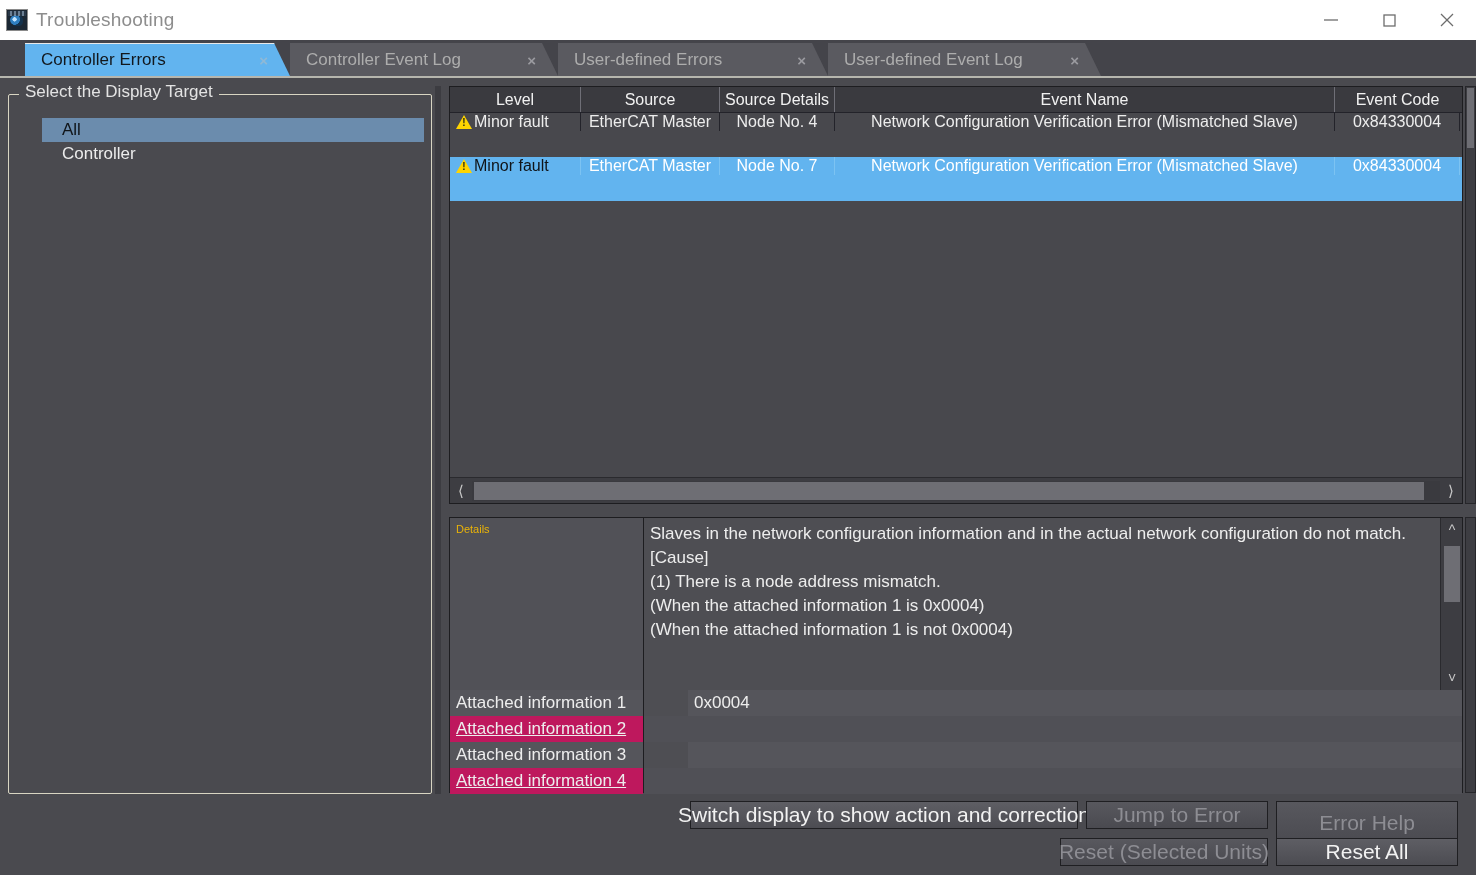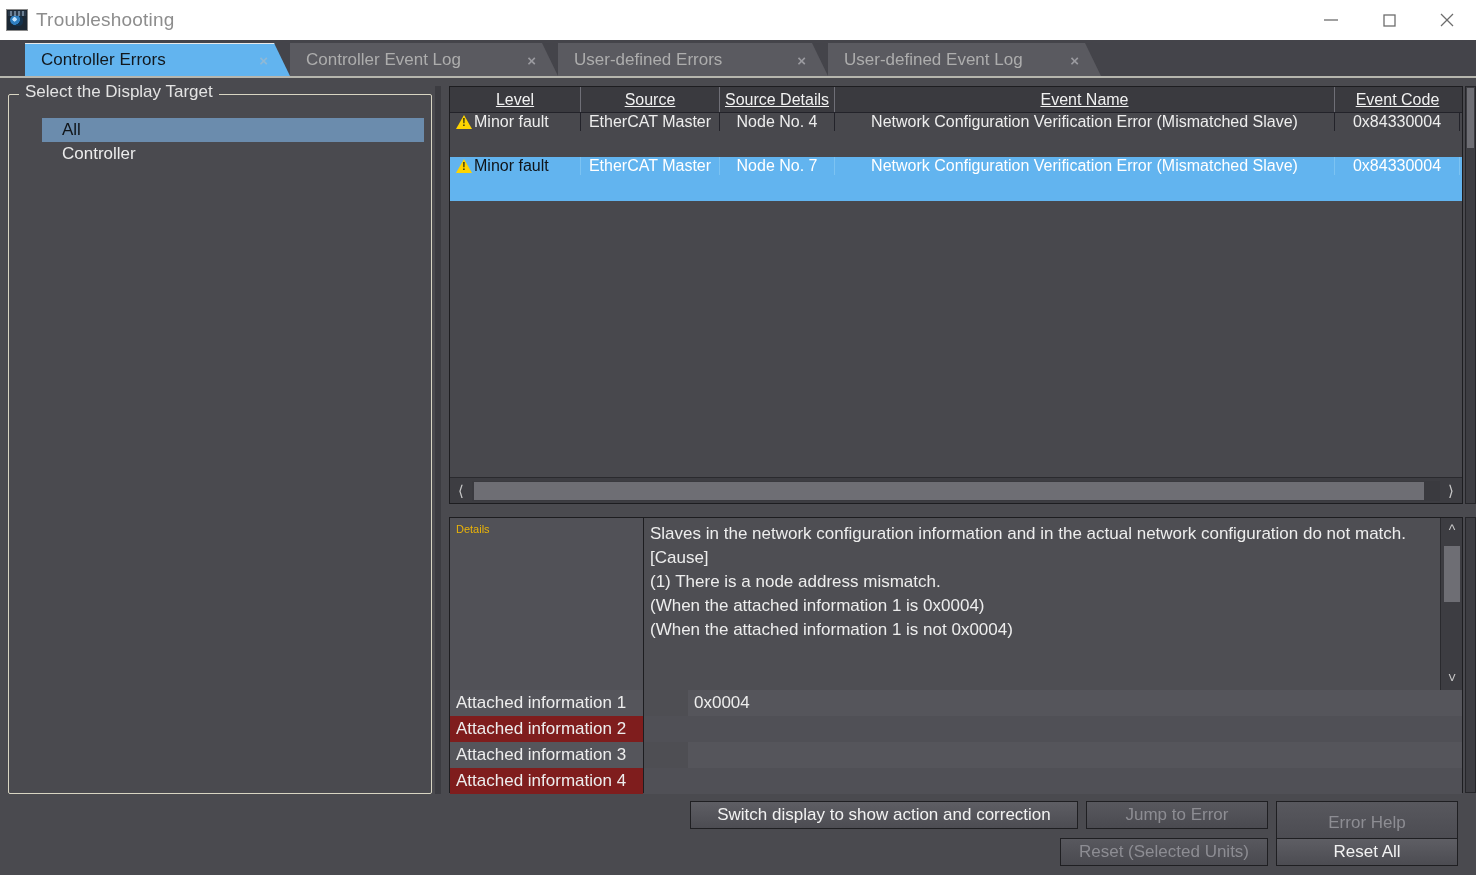--- a/index.html
+++ b/index.html
@@ -90,21 +90,20 @@
     border: 1px solid #1d1d20; background: #48484d;
   }
   .thead {
     display: flex; height: 26px; background: #3a3a3f;
     border-bottom: 1px solid #23232a;
   }
   .th {
     display: flex; align-items: center; justify-content: center;
     font-size: 16px; color: #f1f1f1; position: relative;
     border-right: 1px solid #6f6f77;
-    text-decoration: underline;
   }
   .th:last-child { border-right: none; }
   .row { display: flex; height: 44px; align-items: flex-start; }
   .row.sel { background: #62b4ef; }
   .td {
     display: flex; align-items: center; justify-content: center;
     font-size: 16px; color: #ededed; border-right: 1px solid #23232a;
     overflow: hidden; white-space: nowrap;
   }
   .row.sel .td { color: #ffffff; border-right-color: #7cc3f2; }
@@ -156,21 +155,21 @@
   .det-labels { width: 194px; border-right: 1px solid #1d1d20; position: relative; }
   .det-label-top {
     height: 172px; display: flex; align-items: flex-start;
     padding: 5px 0 0 6px; font-size: 11px; color: #eab308; background: #515157;
   }
   .det-label-row {
     height: 26px; display: flex; align-items: center; padding-left: 6px;
     font-size: 17px; color: #ededed;
   }
   .det-label-row.alt { background: #55555b; }
-  .det-label-row.alt2 { background: #7f1d1d; }
+  .det-label-row.alt2 { background: #be185d; text-decoration: underline; }
 
   .det-values { flex: 1; position: relative; }
   .det-text {
     height: 172px; padding: 4px 28px 0 6px; font-size: 17px; color: #ededed;
     line-height: 24px; overflow: hidden; background: #4e4e53;
   }
   .det-val-row {
     height: 26px; display: flex; align-items: center; padding-left: 6px;
     font-size: 17px; color: #ededed;
   }
@@ -190,21 +189,21 @@
 
   
   .edge-scroll2 {
     position: absolute; left: 1465px; top: 517px; width: 11px; height: 276px;
     background: #3d3d42; border: 1px solid #26262a;
   }
 
   
   .btn {
     position: absolute; display: flex; align-items: center; justify-content: center;
-    font-size: 17px; border: 1px solid #1f1f22;
+    font-size: 21px; border: 1px solid #1f1f22;
     background: linear-gradient(#5e5e64, #4c4c52);
     color: #f2f2f2; white-space: nowrap;
   }
   .btn.disabled { color: #8d8d93; background: linear-gradient(#58585e, #4a4a50); }
 
   #btn-switch  { left: 690px; top: 801px; width: 388px; height: 28px; }
   #btn-jump    { left: 1086px; top: 801px; width: 182px; height: 28px; }
   #btn-help    { left: 1276px; top: 801px; width: 182px; height: 44px; }
   #btn-resetsel{ left: 1060px; top: 838px; width: 208px; height: 28px; }
   #btn-resetall{ left: 1276px; top: 838px; width: 182px; height: 28px; }

